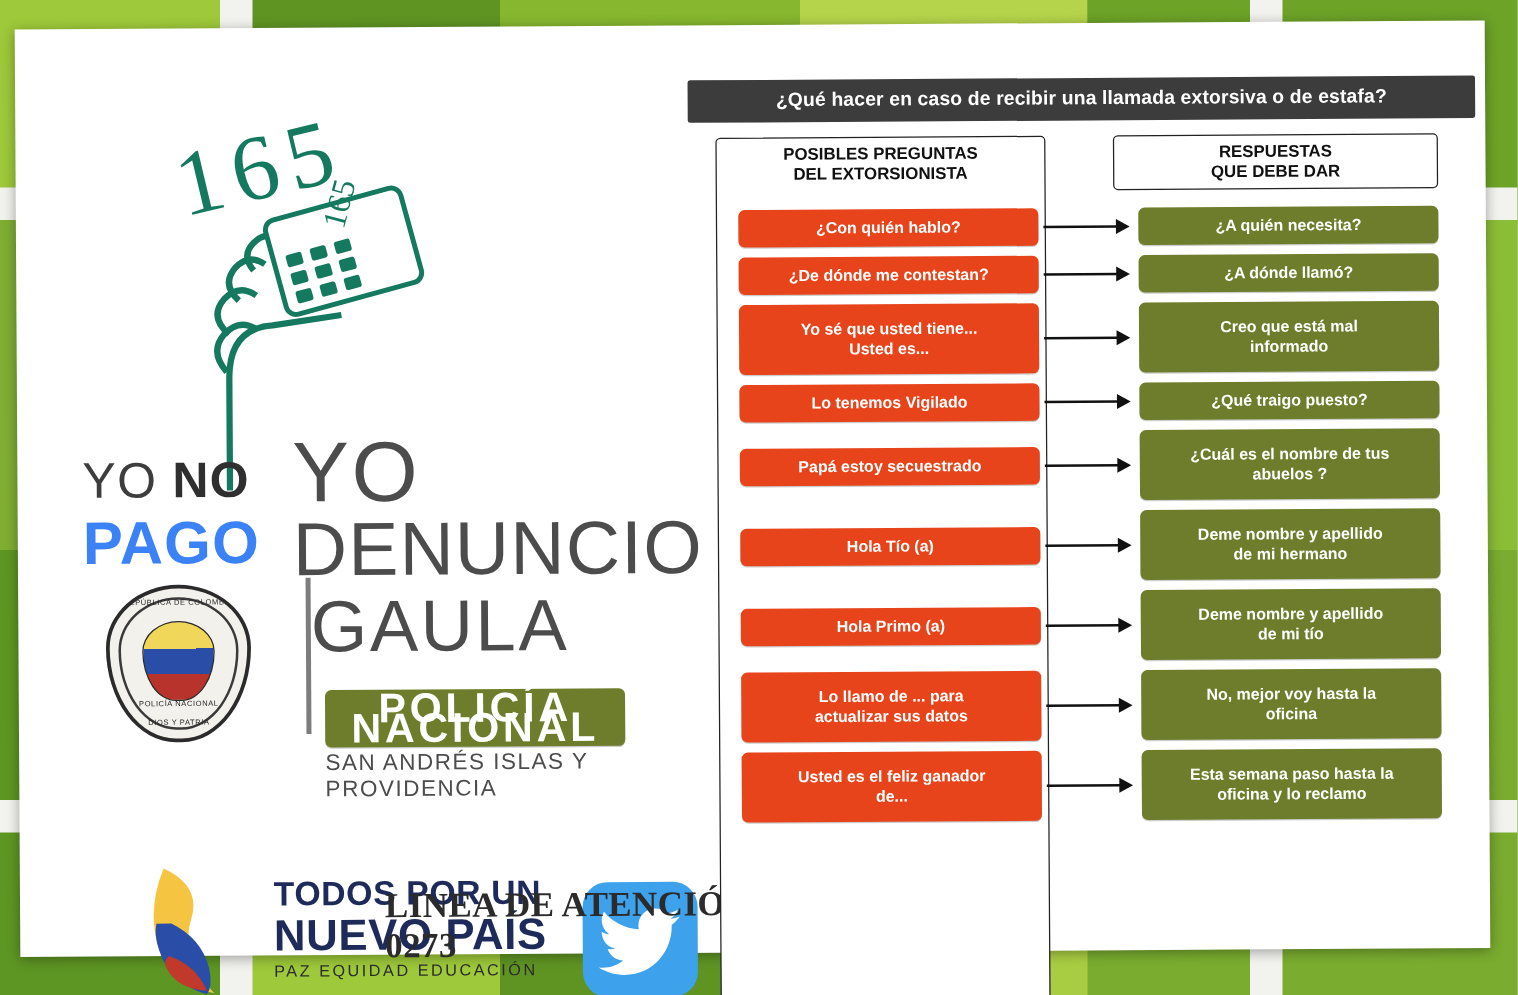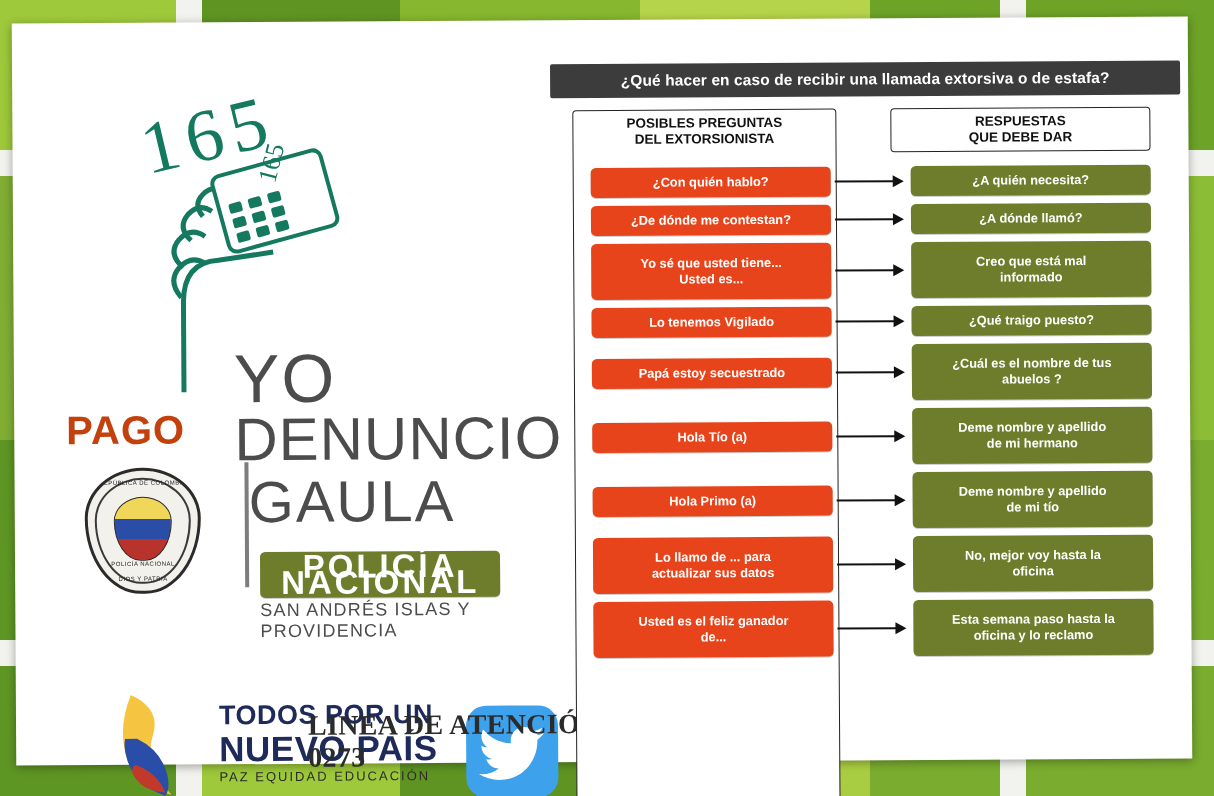--- a/index.html
+++ b/index.html
@@ -37,21 +37,21 @@
   }
 
   .yono{
     position:absolute;left:22px;top:300px;
     font-family:"Liberation Sans", sans-serif;
     font-size:40px;color:#3d3d3d;font-weight:400;letter-spacing:1px;
   }
   .yono b{color:#2f2f2f;font-weight:700;}
   .pago{
     position:absolute;left:22px;top:345px;
-    font-size:40px;color:#c2410c;font-weight:700;letter-spacing:1px;
+    font-size:48px;color:#3b82f6;font-weight:700;letter-spacing:1px;
   }
 
   .bigwords{position:absolute;left:190px;top:285px;color:#4c4c4c;}
   .bigwords .l1{font-size:68px;font-weight:400;letter-spacing:2px;line-height:62px;font-family:"Liberation Sans",sans-serif;}
   .bigwords .l2{font-size:60px;font-weight:400;letter-spacing:1px;line-height:62px;}
   .bigwords .l3{font-size:58px;font-weight:400;letter-spacing:2px;line-height:62px;padding-left:14px;}
   .vbar{position:absolute;left:200px;top:400px;width:4px;height:125px;background:#7d7d7d;}
 
   .polnac{position:absolute;left:215px;top:490px;color:#4c4c4c;}
   .polnac .a{font-size:33px;letter-spacing:3px;}
@@ -178,20 +178,23 @@
             <rect x="126" y="115" width="13" height="10" rx="2"></rect>
             <rect x="146" y="115" width="13" height="10" rx="2"></rect>
             <rect x="106" y="130" width="13" height="10" rx="2"></rect>
             <rect x="126" y="130" width="13" height="10" rx="2"></rect>
             <rect x="146" y="130" width="13" height="10" rx="2"></rect>
           </g>
           <text x="152" y="92" transform="rotate(-75 152 92)" font-family="Liberation Serif, serif" font-size="26" fill="#15795f">165</text>
         </svg>
       </div>
 
+      <div class="yono">
+        <span>YO </span><b>NO</b>
+      </div>
       <div class="pago">PAGO</div>
 
       <div class="bigwords">
         <div class="l1">YO</div>
         <div class="l2">DENUNCIO</div>
         <div class="l3">GAULA</div>
       </div>
       <div class="vbar"></div>
 
       <div class="polnac">

